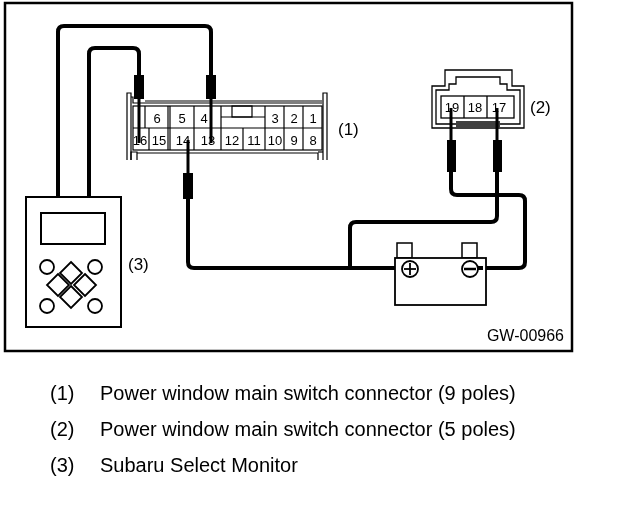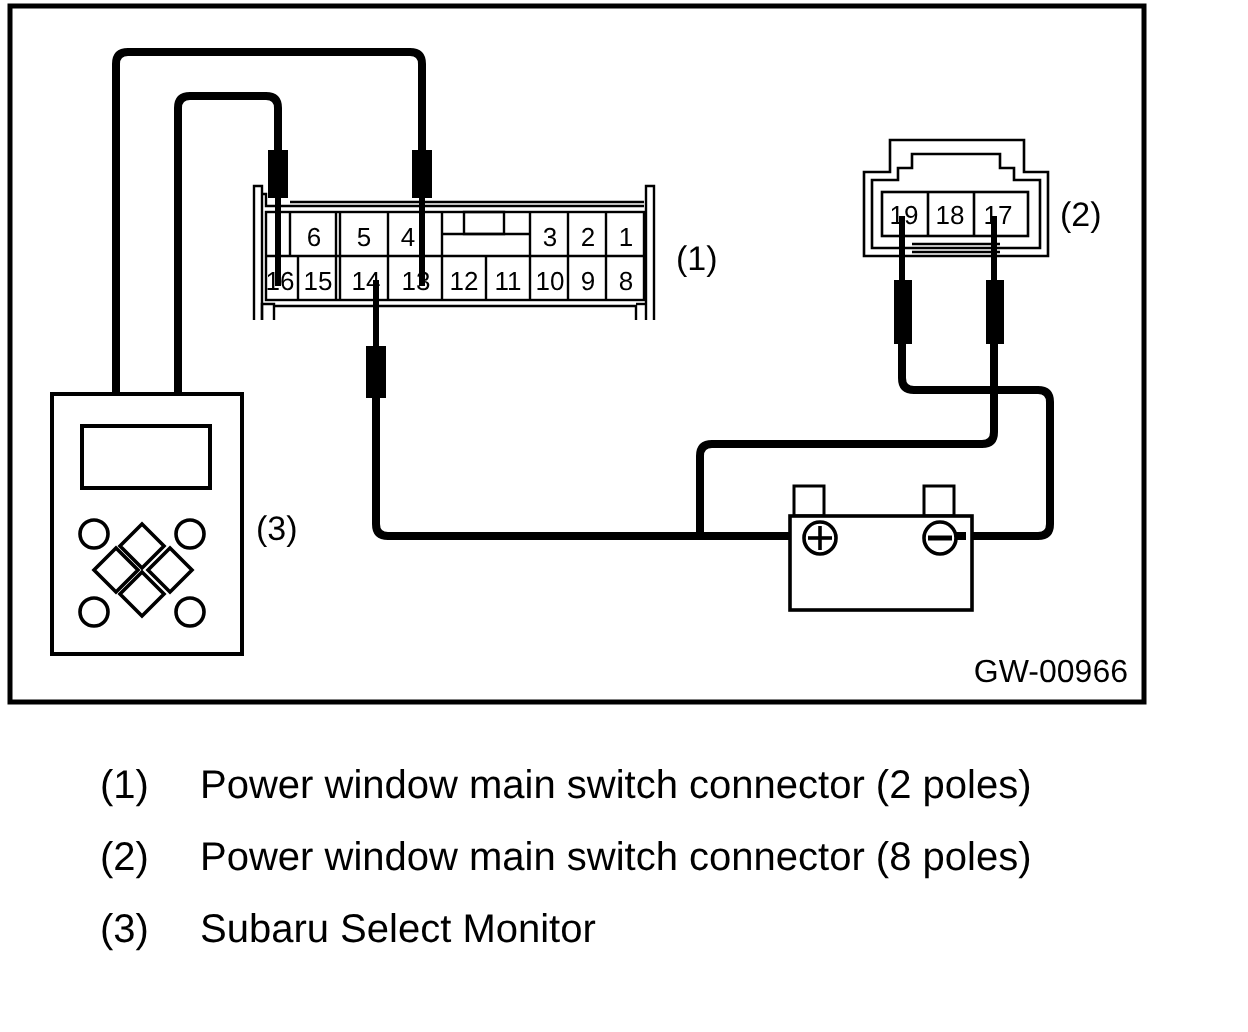--- a/index.html
+++ b/index.html
@@ -132,23 +132,23 @@
     <path d="M85,274 L96,285 L85,296 L74,285 Z" fill="none" stroke="#000" stroke-width="1.8"></path>
   </g>
   <text class="callout" x="128" y="270">(3)</text>
 
   <text class="figcode" x="564" y="341" text-anchor="end">GW-00966</text>
 </svg>
 
 <div class="legend">
   <div class="legend-item">
     <span class="num">(1)</span>
-    <span class="text">Power window main switch connector (2 poles)</span>
+    <span class="text">Power window main switch connector (9 poles)</span>
   </div>
   <div class="legend-item">
     <span class="num">(2)</span>
-    <span class="text">Power window main switch connector (8 poles)</span>
+    <span class="text">Power window main switch connector (5 poles)</span>
   </div>
   <div class="legend-item">
     <span class="num">(3)</span>
     <span class="text">Subaru Select Monitor</span>
   </div>
 </div>
 
 </body></html>

